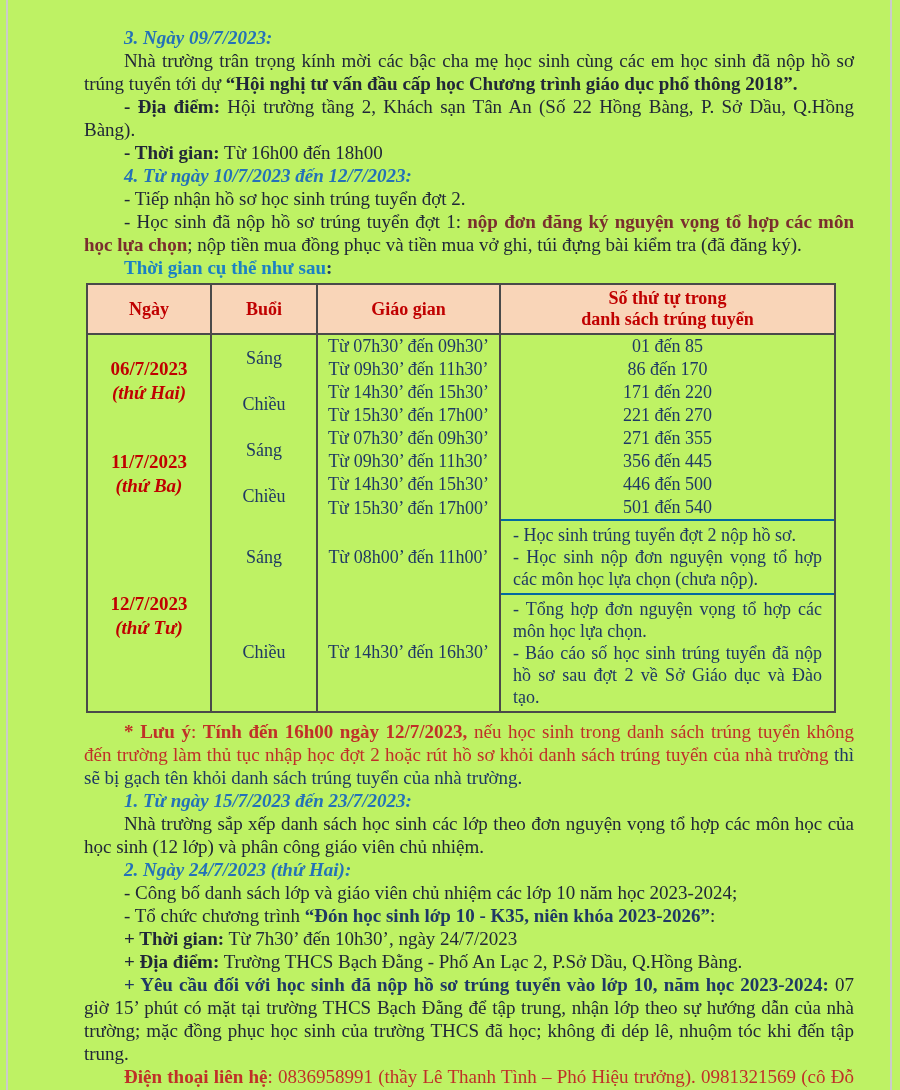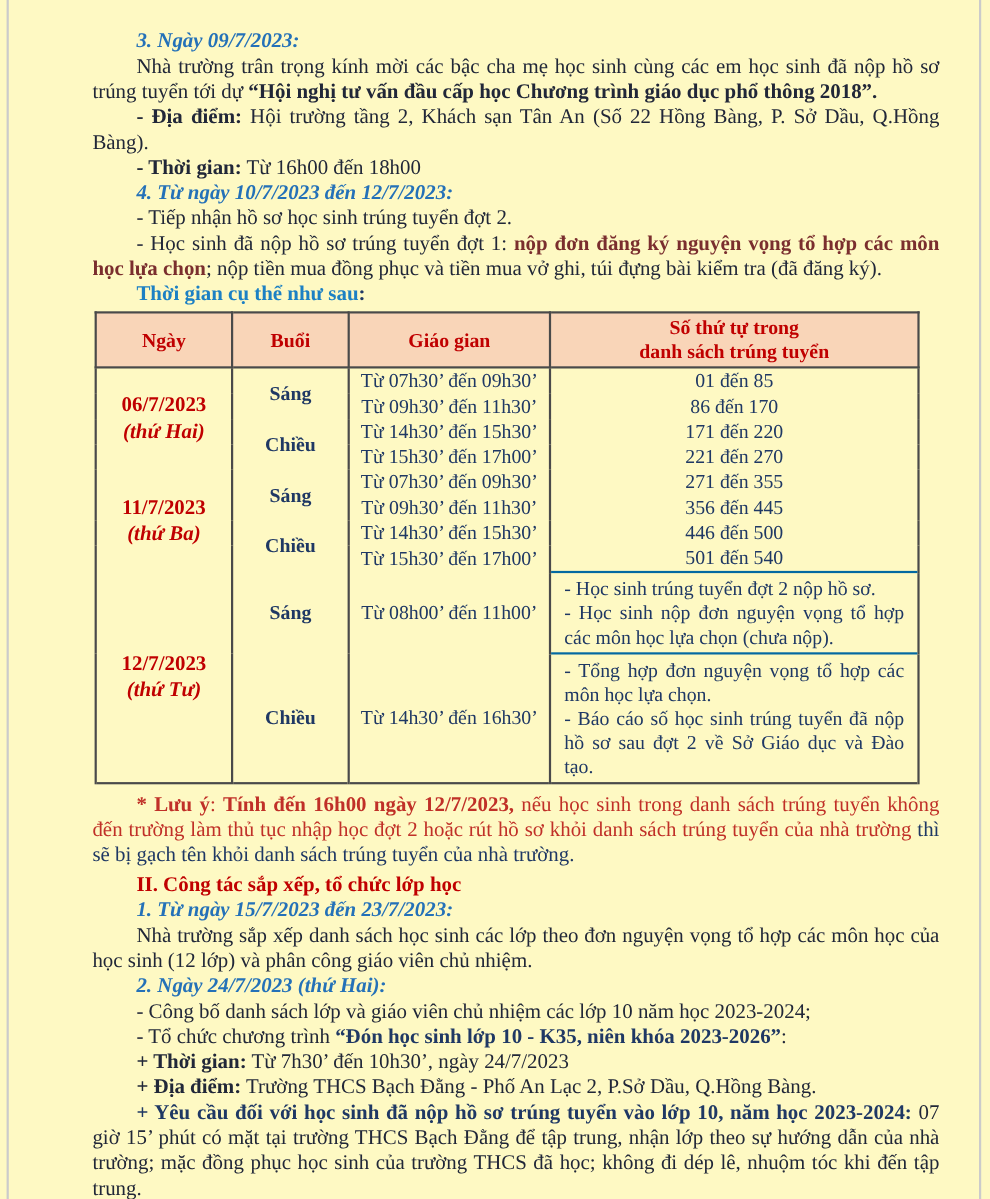--- a/index.html
+++ b/index.html
@@ -1,17 +1,17 @@
 <!DOCTYPE html>
 <html><head>
 <meta charset="utf-8">
 <style>
   html,body { margin:0; padding:0; background:#ffffff; }
   .page {
-    position:relative; width:900px; height:1090px; background:#fef9c3;
+    position:relative; width:900px; height:1090px; background:#bef264;
     overflow:hidden; font-family:"Liberation Serif","DejaVu Serif",serif;
     font-size:19px; line-height:23px; color:#212738;
   }
   .edge { position:absolute; top:0; bottom:0; width:2px; background:#cbcbcb; }
   .edge-left  { left:6px; }
   .edge-right { left:890px; }
   .content { position:absolute; left:84px; top:26px; width:770px; }
   .p { margin:0; text-align:justify; }
   .ind { text-indent:40px; }
   .b { font-weight:bold; }
@@ -37,21 +37,21 @@
   }
   .schedule td {
     border-left:2px solid #4a4a4a; border-right:2px solid #4a4a4a;
     border-top:none; border-bottom:none;
     padding:0 4px; font-size:18px; line-height:23px;
     color:#1F3864; text-align:center; vertical-align:middle;
   }
   .schedule tr.time-row { height:23px; }
   .schedule td.date { color:#C00000; font-weight:bold; font-size:19px; line-height:24px; }
   .schedule td.date .weekday { font-style:italic; display:block; }
-  .schedule td.session { font-weight:bold; }
+  .schedule td.session { font-weight:normal; }
   .schedule td.desc {
     text-align:left; border-top:2px solid #0369a1;
     line-height:22px; padding:3px 12px;font-family:Liberation Serif, serif;
   }
   .schedule td.desc div { text-align:justify; }
 </style>
 </head>
 <body>
 
 <div class="page">
@@ -150,21 +150,20 @@
           <td class="desc">
             <div>- Tổng hợp đơn nguyện vọng tổ hợp các môn học lựa chọn.</div>
             <div>- Báo cáo số học sinh trúng tuyển đã nộp hồ sơ sau đợt 2 về Sở Giáo dục và Đào tạo.</div>
           </td>
         </tr>
       </tbody>
     </table>
 
     <p class="p ind"><span class="b note-red">* </span><span class="b u note-red">Lưu ý</span><span class="note-red">: </span><span class="b i note-red">Tính đến 16h00 ngày 12/7/2023,</span><span class="note-red"> nếu học sinh trong danh sách trúng tuyển không đến trường làm thủ tục nhập học đợt 2 hoặc rút hồ sơ khỏi danh sách trúng tuyển của nhà trường </span><span class="navy">thì sẽ bị gạch tên khỏi danh sách trúng tuyển của nhà trường.</span></p>
 
-    <p class="p ind mt4"><span class="b red">II. Công tác sắp xếp, tổ chức lớp học</span></p>
 
     <p class="p ind"><span class="blue-h">1. Từ ngày 15/7/2023 đến 23/7/2023:</span></p>
 
     <p class="p ind"><span>Nhà trường sắp xếp danh sách học sinh các lớp theo đơn nguyện vọng tổ hợp các môn học của học sinh (12 lớp) và phân công giáo viên chủ nhiệm.</span></p>
 
     <p class="p ind"><span class="blue-h">2. Ngày 24/7/2023 (thứ Hai):</span></p>
 
     <p class="p ind"><span>- Công bố danh sách lớp và giáo viên chủ nhiệm các lớp 10 năm học 2023-2024;</span></p>
 
     <p class="p ind"><span>- Tổ chức chương trình </span><span class="b i navy">“Đón học sinh lớp 10 - K35, niên khóa 2023-2026”</span><span>:</span></p>

